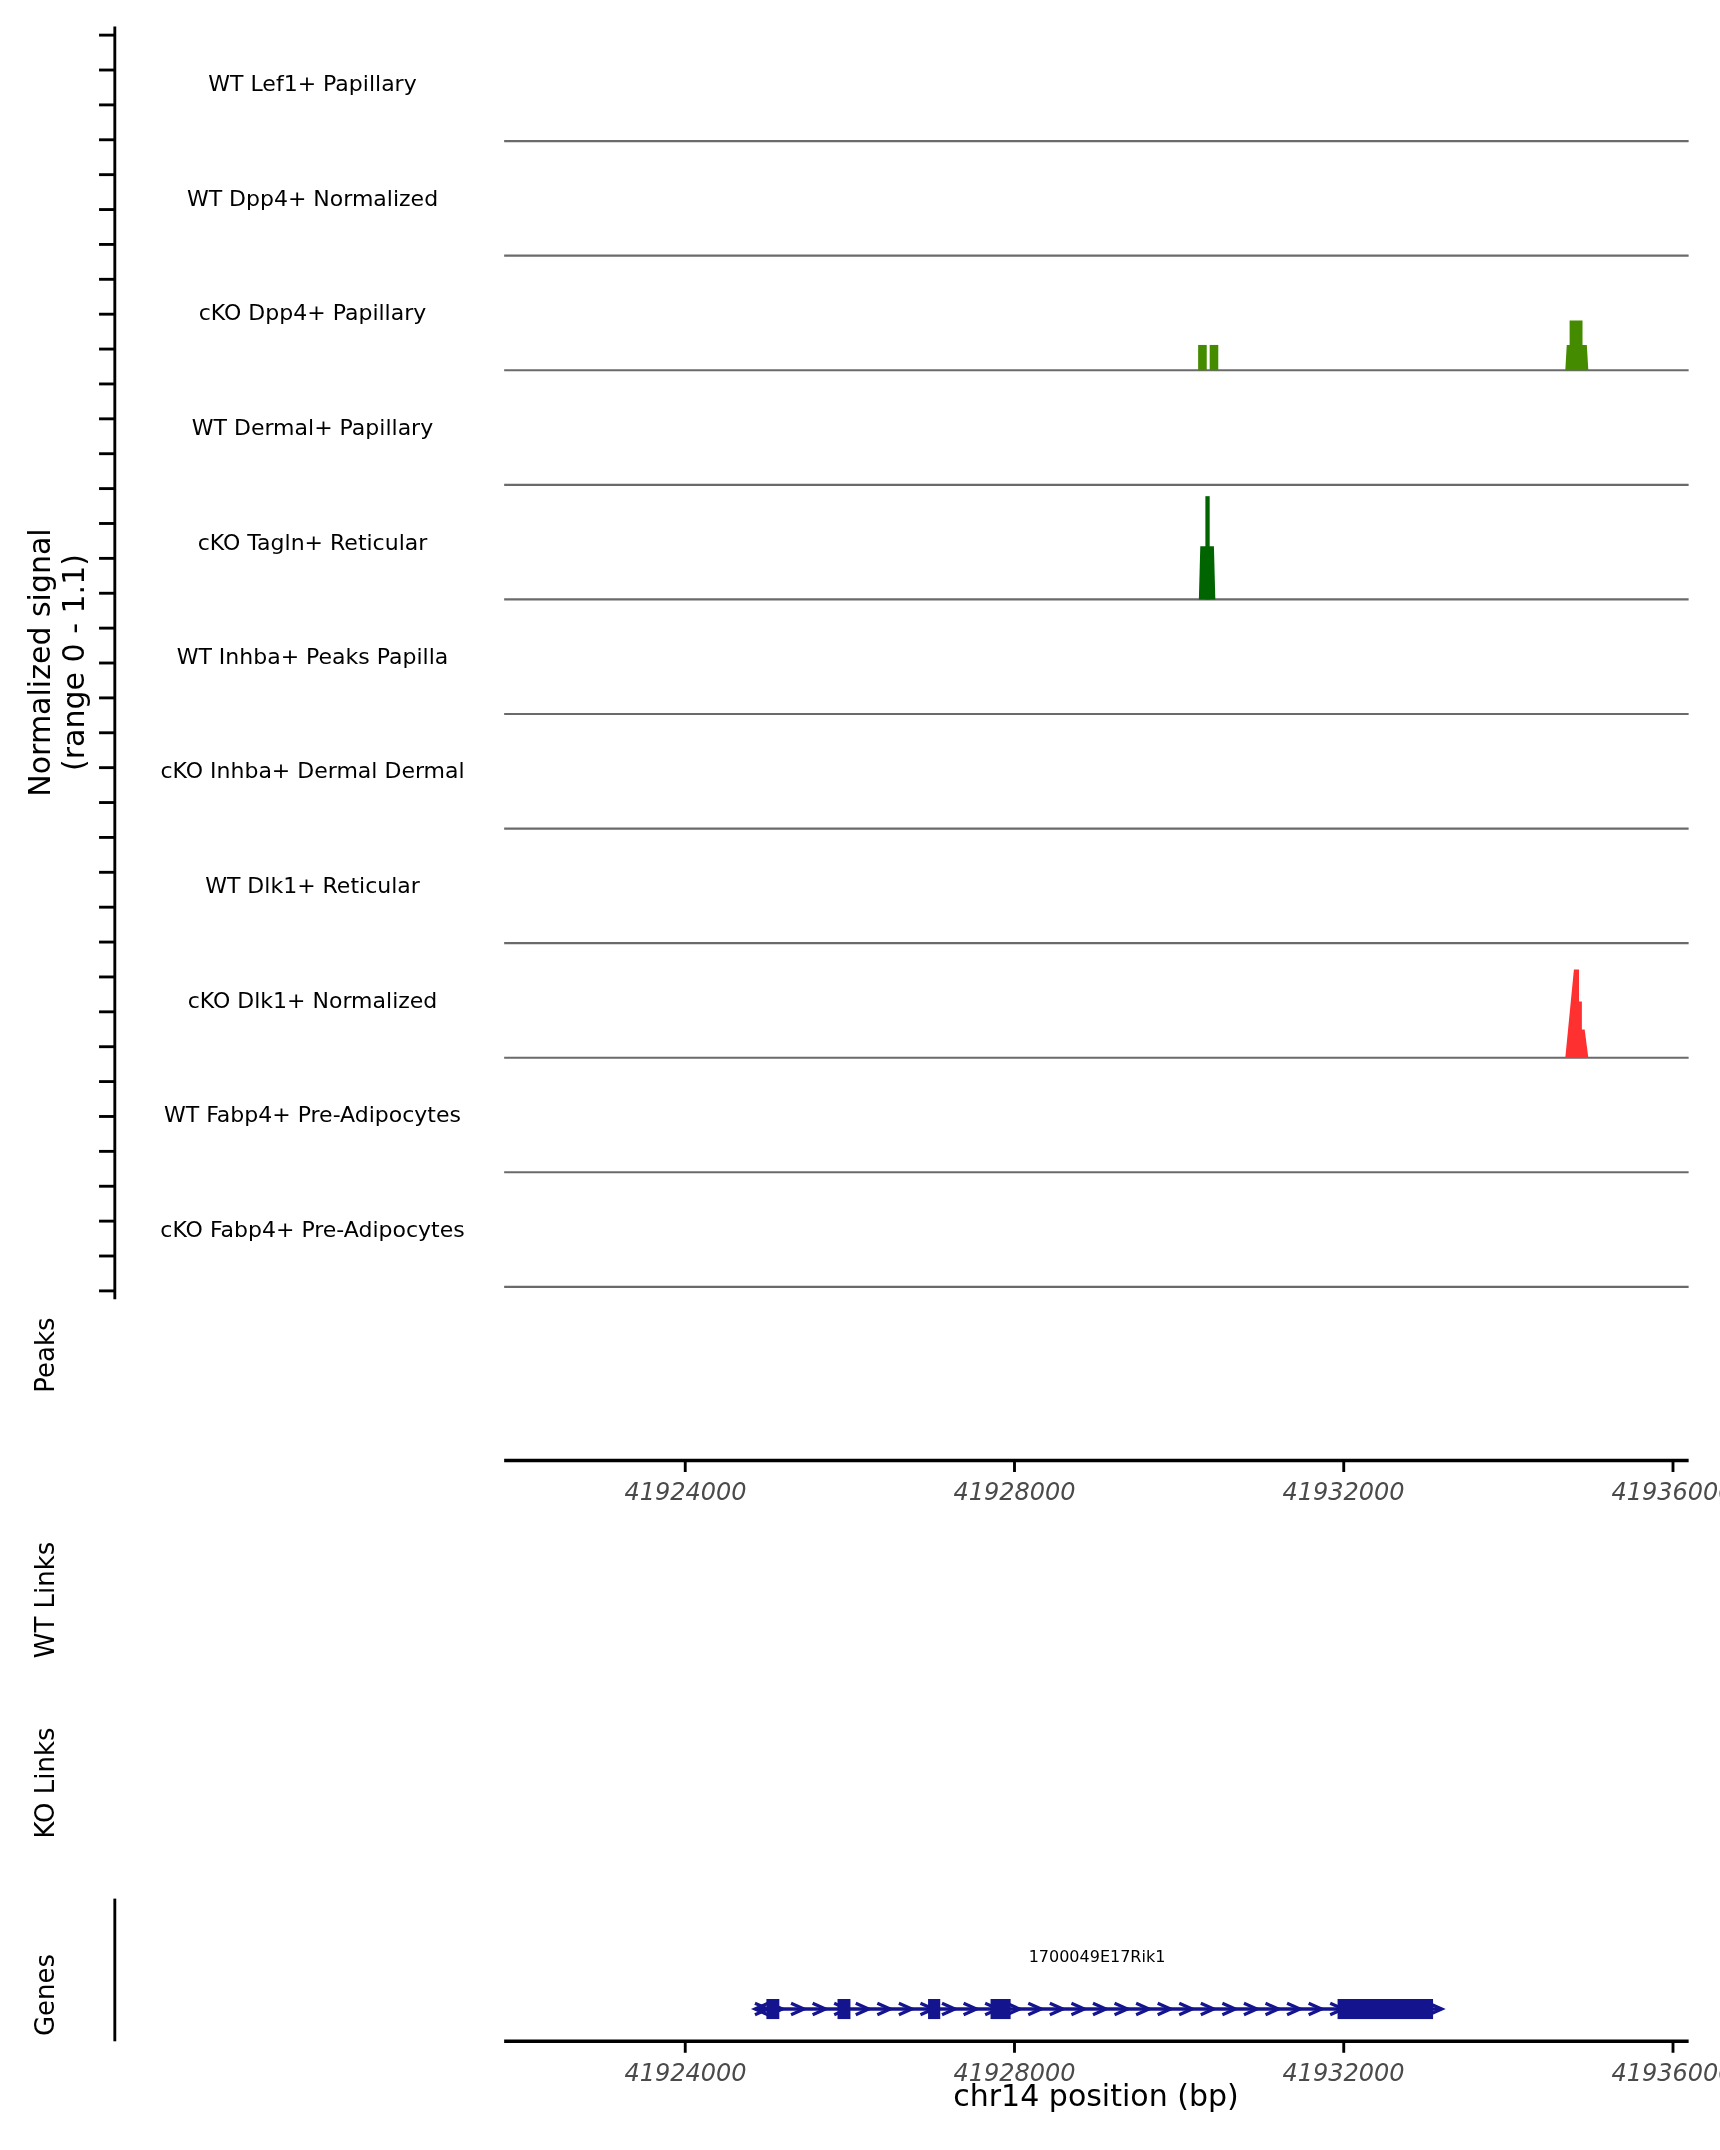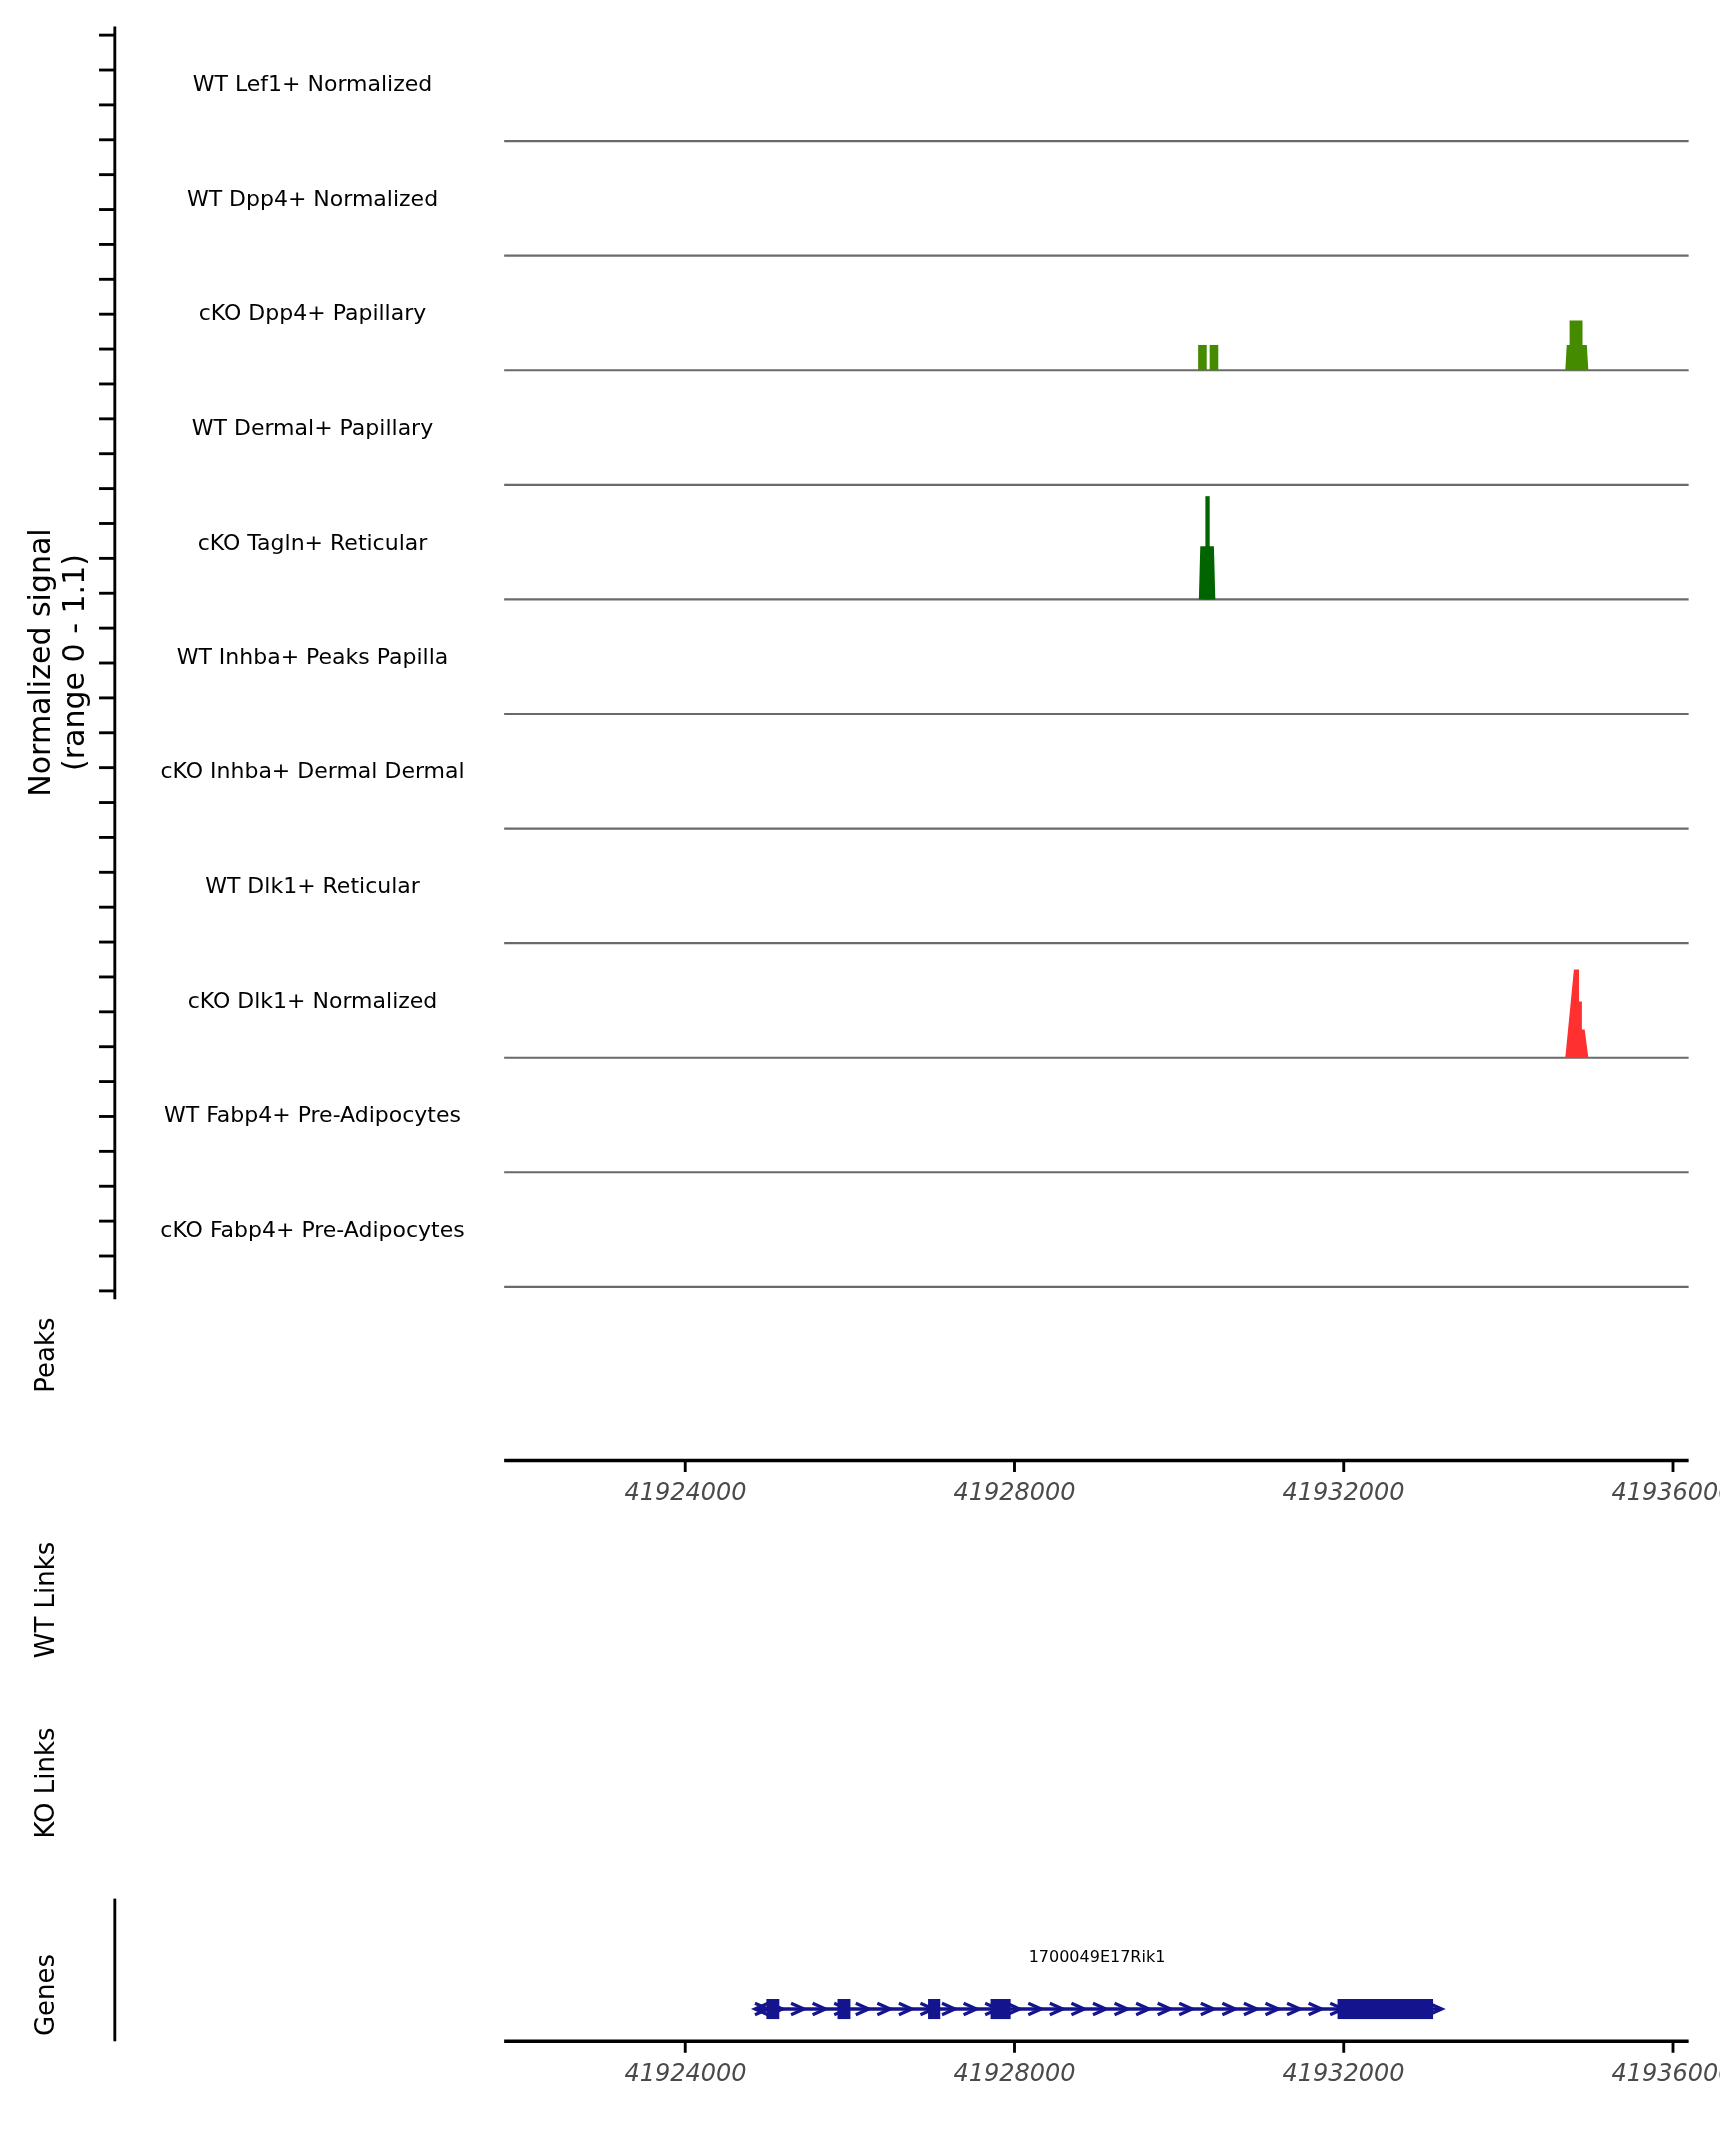--- a/index.html
+++ b/index.html
@@ -131,21 +131,21 @@
       <rect x="1294.230020847811" y="2788" width="16.990687977762263" height="28" fill="#14148F"></rect>
       <rect x="1381.3646977067408" y="2788" width="28.011674774148787" height="28" fill="#14148F"></rect>
       <rect x="1865.3697011813758" y="2788" width="133.17025712300233" height="28" fill="#14148F"></rect>
     </svg>
 
   <div class="yaxis-label">
     <div>Normalized signal</div>
     <div>(range 0 - 1.1)</div>
   </div>
 
-  <div class="track-label" style="top:69px">WT Lef1+ Normalized</div>
+  <div class="track-label" style="top:69px">WT Lef1+ Papillary</div>
   <div class="track-label" style="top:184px">WT Dpp4+ Normalized</div>
   <div class="track-label" style="top:298px">cKO Dpp4+ Papillary</div>
   <div class="track-label" style="top:413px">WT Dermal+ Papillary</div>
   <div class="track-label" style="top:528px">cKO Tagln+ Reticular</div>
   <div class="track-label" style="top:642px">WT Inhba+ Peaks Papilla</div>
   <div class="track-label" style="top:756px">cKO Inhba+ Dermal Dermal</div>
   <div class="track-label" style="top:871px">WT Dlk1+ Reticular</div>
   <div class="track-label" style="top:986px">cKO Dlk1+ Normalized</div>
   <div class="track-label" style="top:1100px">WT Fabp4+ Pre-Adipocytes</div>
   <div class="track-label" style="top:1215px">cKO Fabp4+ Pre-Adipocytes</div>
@@ -164,15 +164,16 @@
 
   <div class="gene-label">1700049E17Rik1</div>
 
   <div>
     <div class="tick-label" style="top: 2059px; left: 578px;">41924000</div>
     <div class="tick-label" style="top: 2059px; left: 907px;">41928000</div>
     <div class="tick-label" style="top: 2059px; left: 1236px;">41932000</div>
     <div class="tick-label" style="top: 2059px; left: 1565px;">41936000</div>
   </div>
 
+  <div class="xaxis-title">chr14 position (bp)</div>
 
 </div>
 
 
 </body></html>

